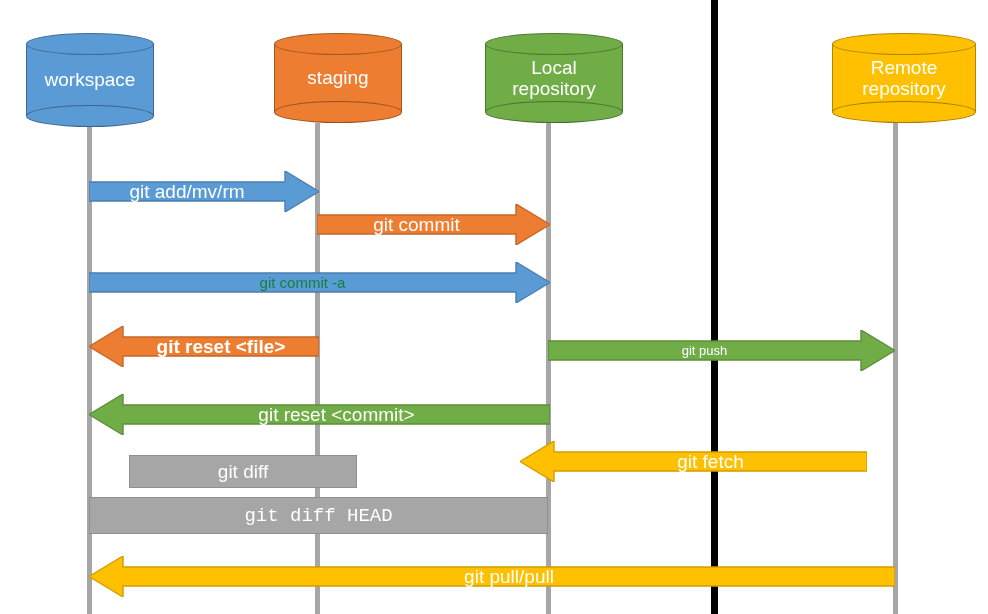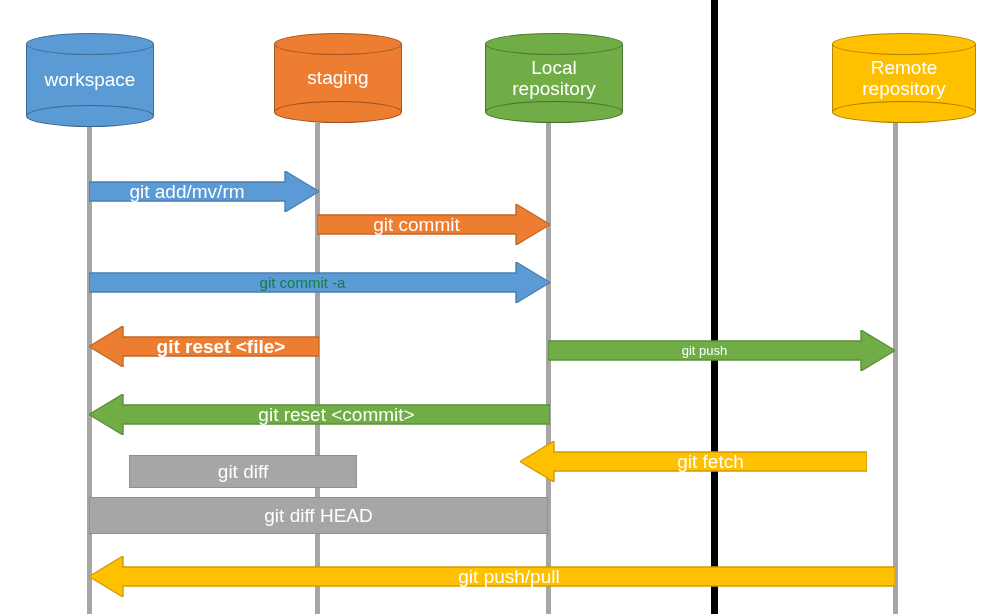--- a/index.html
+++ b/index.html
@@ -100,27 +100,27 @@
     <div class="arrow flat" style="left: 89px; top: 455px; width: 228px; height: 33px; margin-left: 40px;">
       <svg viewBox="0 0 228 33" preserveAspectRatio="none">
         <path d="M 0 0 L 228 0 L 228 33 L 0 33 Z" fill="#A6A6A6" stroke="rgb(136,136,136)" stroke-width="1.4" vector-effect="non-scaling-stroke"></path>
       </svg>
       <div class="txt" style="font-size: 19px; color: rgb(255, 255, 255);">git diff</div>
     </div>
     <div class="arrow flat" style="left: 89px; top: 497px; width: 459px; height: 37px;">
       <svg viewBox="0 0 459 37" preserveAspectRatio="none">
         <path d="M 0 0 L 459 0 L 459 37 L 0 37 Z" fill="#A6A6A6" stroke="rgb(136,136,136)" stroke-width="1.4" vector-effect="non-scaling-stroke"></path>
       </svg>
-      <div class="txt" style="font-size: 19px; color: rgb(255, 255, 255);">git diff HEAD</div>
+      <div class="txt" style="font-size: 19px; color: rgb(255, 255, 255); font-family: Liberation Mono, monospace;">git diff HEAD</div>
     </div>
     <div class="arrow left" style="left: 89px; top: 556px; width: 806px; height: 41px;">
       <svg viewBox="0 0 806 41" preserveAspectRatio="none">
         <path d="M 806 11.07 L 34 11.07 L 34 0 L 0 20.5 L 34 41 L 34 29.93 L 806 29.93 Z" fill="#FFC000" stroke="rgb(209,157,0)" stroke-width="1.4" vector-effect="non-scaling-stroke"></path>
       </svg>
-      <div class="txt" style="font-size: 19px; color: rgb(255, 255, 255);">git push/pull</div>
+      <div class="txt" style="font-size: 19px; color: rgb(255, 255, 255);">git pull/pull</div>
     </div>
     <div class="node" style="left: 26px; top: 33px; width: 128px; height: 94px;">
       <div class="cyl">
         <div class="body" style="background: rgb(91, 155, 213);"></div>
         <div class="bottom" style="background: rgb(91, 155, 213);"></div>
         <div class="top" style="background: rgb(91, 155, 213); border-color: rgb(64, 109, 149);"></div>
         <div class="label">workspace</div>
       </div>
     </div>
     <div class="node" style="left: 254px; top: 33px; width: 128px; height: 90px; margin-left: 20px;">

